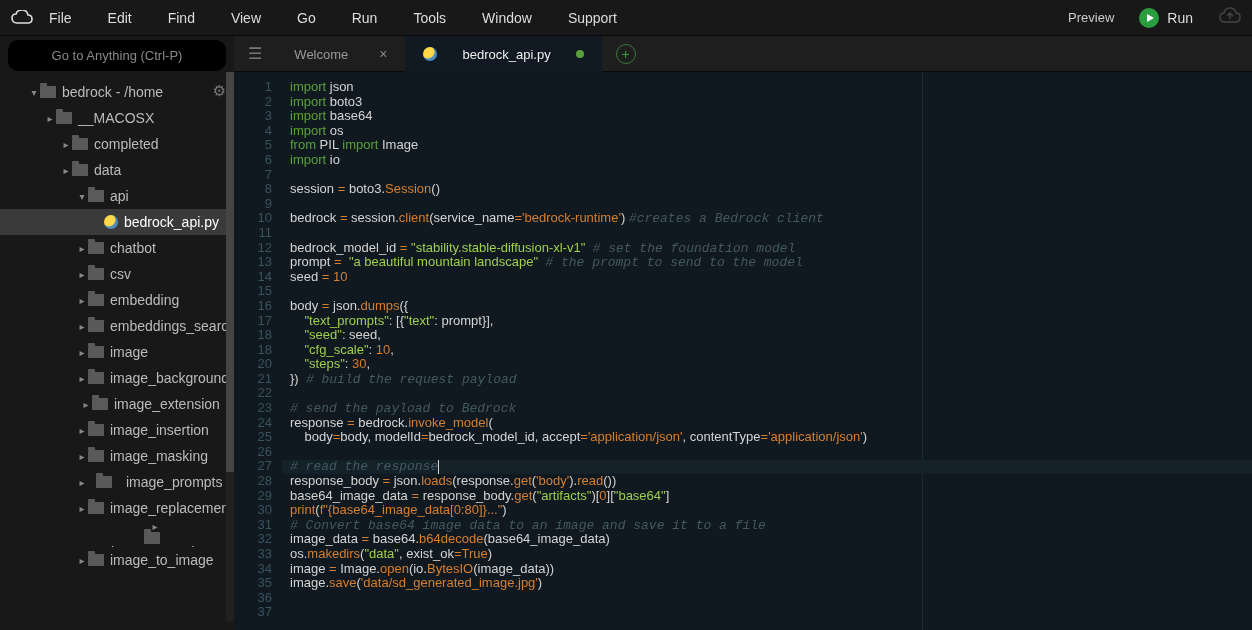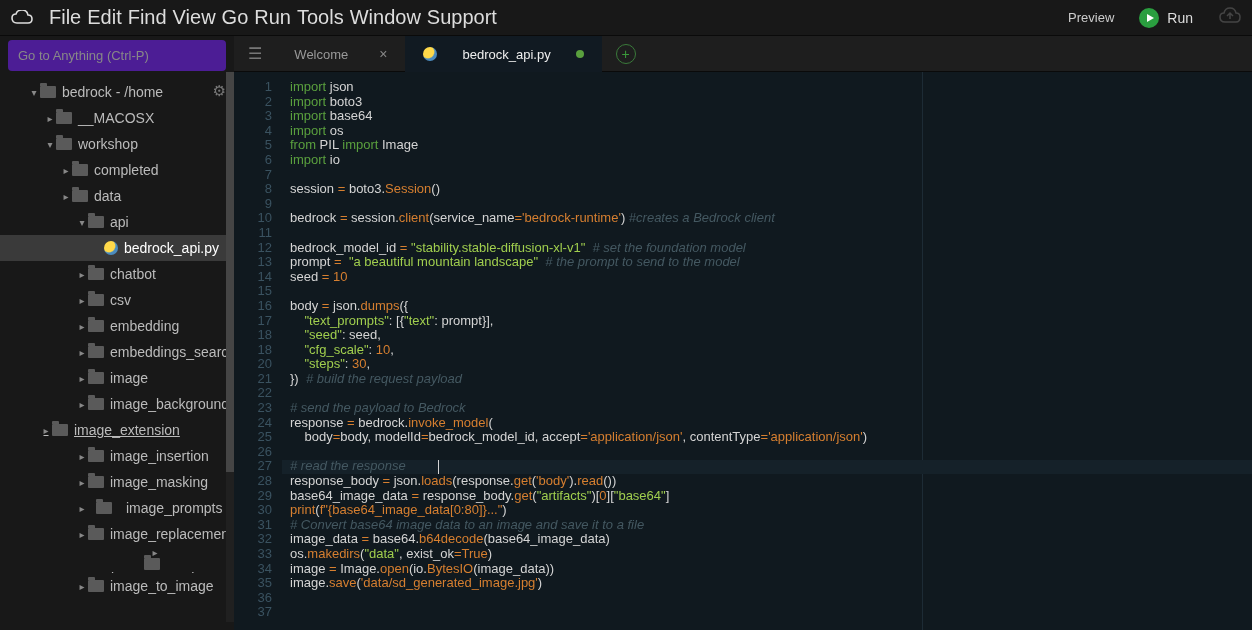--- a/index.html
+++ b/index.html
@@ -1,28 +1,28 @@
 <!DOCTYPE html>
 <html><head>
 <meta charset="utf-8">
 <style>
 * { margin:0; padding:0; box-sizing:border-box; font-family: Arial, sans-serif; }
 body { background:#181818; color:#ccc; font-size:13px; overflow:hidden; width:1252px; height:630px; }
 .topbar { height:36px; background:#181818; display:flex; align-items:center; padding:0 10px; border-bottom:1px solid #0a0a0a; }
 .logo { width:24px; height:24px; margin-right:15px; display:flex; align-items:center; justify-content:center; }
-.menu { display:flex; gap:6px; color:#ddd; font-size:20px; }
+.menu { display:flex; gap:36px; color:#ddd; font-size:14px; }
 .menu span { cursor:pointer; }
 .topbar-right { margin-left:auto; display:flex; align-items:center; gap:25px; }
 .run-btn { display:flex; align-items:center; gap:8px; color:#ddd; font-size:14px; }
 .play-circle { width:20px; height:20px; border-radius:50%; background:#2a9e3f; display:flex; align-items:center; justify-content:center; }
 .play-circle::after { content:""; border-left:7px solid #fff; border-top:4px solid transparent; border-bottom:4px solid transparent; margin-left:2px; }
 .cloud-icon { opacity:0.3; }
 .container { display:flex; height:594px; }
 .sidebar { width:234px; background:#181818; position:relative; }
-.goto { background:#4c1d95; color:#888; padding:8px 10px; font-size:13px; margin:4px 8px 6px 8px; border-radius:4px; }
+.goto { background:#000000; color:#888; padding:8px 10px; font-size:13px; margin:4px 8px 6px 8px; border-radius:10px;text-align:center; }
 .gear { position:absolute; right:8px; top:46px; color:#777; font-size:15px; }
 .tree { font-size:14px; color:#bbb; padding-top:2px; height:540px; overflow:hidden; }
 .tree-row { display:flex; align-items:center; height:26px; padding-left:0; cursor:pointer; white-space:nowrap; overflow:hidden; }
 .tree-row.active { background:#3a3a3a; color:#fff; }
 .caret { width:12px; text-align:center; font-size:10px; color:#888; flex-shrink:0; }
 .caret.down::before { content:"▾"; }
 .caret.right::before { content:"▸"; }
 .folder-icon { width:16px; height:12px; background:#5a5a5a; border-radius:1px; margin-right:6px; flex-shrink:0; position:relative; }
 .folder-icon::before { content:""; position:absolute; top:-3px; left:0; width:7px; height:3px; background:#5a5a5a; border-radius:1px 1px 0 0;}
 .py-icon { width:14px; height:14px; border-radius:50%; background:radial-gradient(circle at 35% 35%, #ffd94a 45%, #4b8bbe 55%); margin-right:6px; flex-shrink:0;}
@@ -47,21 +47,21 @@
 .cursor { position:absolute; width:1px; height:14.6px; background:#d4d4d4; top:calc(8px + 26 * 14.6px); left:calc(56px + 19 * 7.8px); z-index:3;}
 .code, .gutter { position:relative; z-index:2; }
 .k-imp { color:#5aa03e; }
 .k-from { color:#5aa03e; }
 .k-op  { color:#d67f30; }
 .k-func{ color:#d67f30; }
 .k-num { color:#d67f30; }
 .k-sp  { color:#d67f30; }
 .k-str { color:#d67f30; }
 .k-lit { color:#a0ce4e; }
-.k-cmt { color:#445861; font-style:italic; }
+.k-cmt { color:#445861; font-style:italic;font-family:Liberation Mono, monospace; }
 .k-id  { color:#d4d4d4; }
 </style>
 </head>
 <body>
 
 <div class="topbar">
   <div class="logo">
     <svg width="22" height="16" viewBox="0 0 22 16">
         <path d="M6 13 Q1 13 1 8 Q1 4 5 4 Q6 0 11 0 Q16 0 17 5 Q21 5 21 9 Q21 13 17 13 Z" fill="none" stroke="#ddd" stroke-width="1.6"></path>
       </svg>
@@ -100,25 +100,20 @@
         <div class="tree-row" style="padding-left: 28px;">
           <span class="caret down"></span>
           <span class="folder-icon"></span>
           <span>bedrock - /home</span>
         </div>
         <div class="tree-row" style="padding-left: 44px;">
           <span class="caret right"></span>
           <span class="folder-icon"></span>
           <span>__MACOSX</span>
         </div>
-        <div class="tree-row" style="padding-left: 44px;">
-          <span class="caret down"></span>
-          <span class="folder-icon"></span>
-          <span>workshop</span>
-        </div>
         <div class="tree-row" style="padding-left: 60px;">
           <span class="caret right"></span>
           <span class="folder-icon"></span>
           <span>completed</span>
         </div>
         <div class="tree-row" style="padding-left: 60px;">
           <span class="caret right"></span>
           <span class="folder-icon"></span>
           <span>data</span>
         </div>
@@ -155,21 +150,21 @@
         <div class="tree-row" style="padding-left: 76px;">
           <span class="caret right"></span>
           <span class="folder-icon"></span>
           <span>image</span>
         </div>
         <div class="tree-row" style="padding-left: 76px;">
           <span class="caret right"></span>
           <span class="folder-icon"></span>
           <span>image_background</span>
         </div>
-        <div class="tree-row" style="padding-left: 40px; text-decoration: underline;">
+        <div class="tree-row" style="padding-left: 80px;">
           <span class="caret right"></span>
           <span class="folder-icon"></span>
           <span>image_extension</span>
         </div>
         <div class="tree-row" style="padding-left: 76px;">
           <span class="caret right"></span>
           <span class="folder-icon"></span>
           <span>image_insertion</span>
         </div>
         <div class="tree-row" style="padding-left: 76px;">

